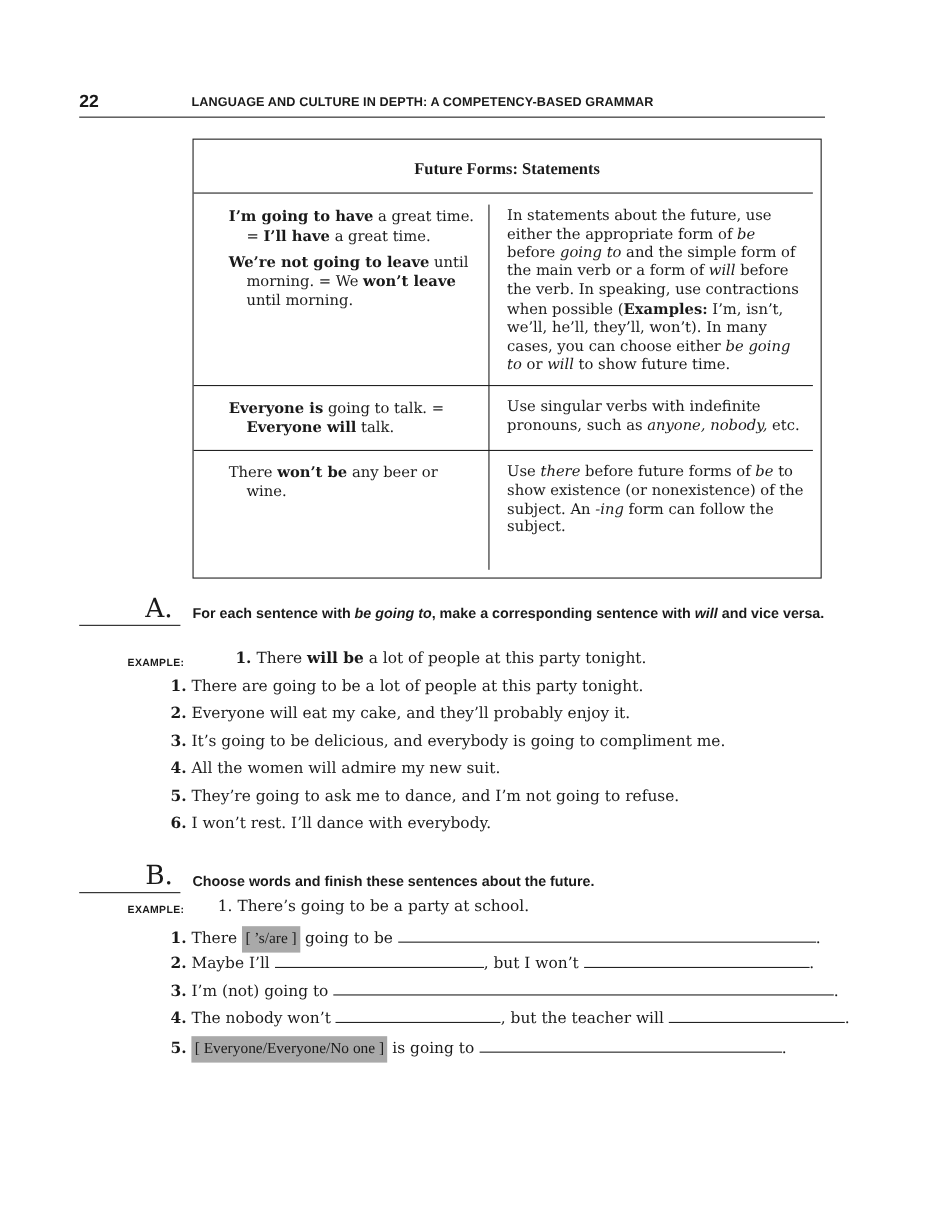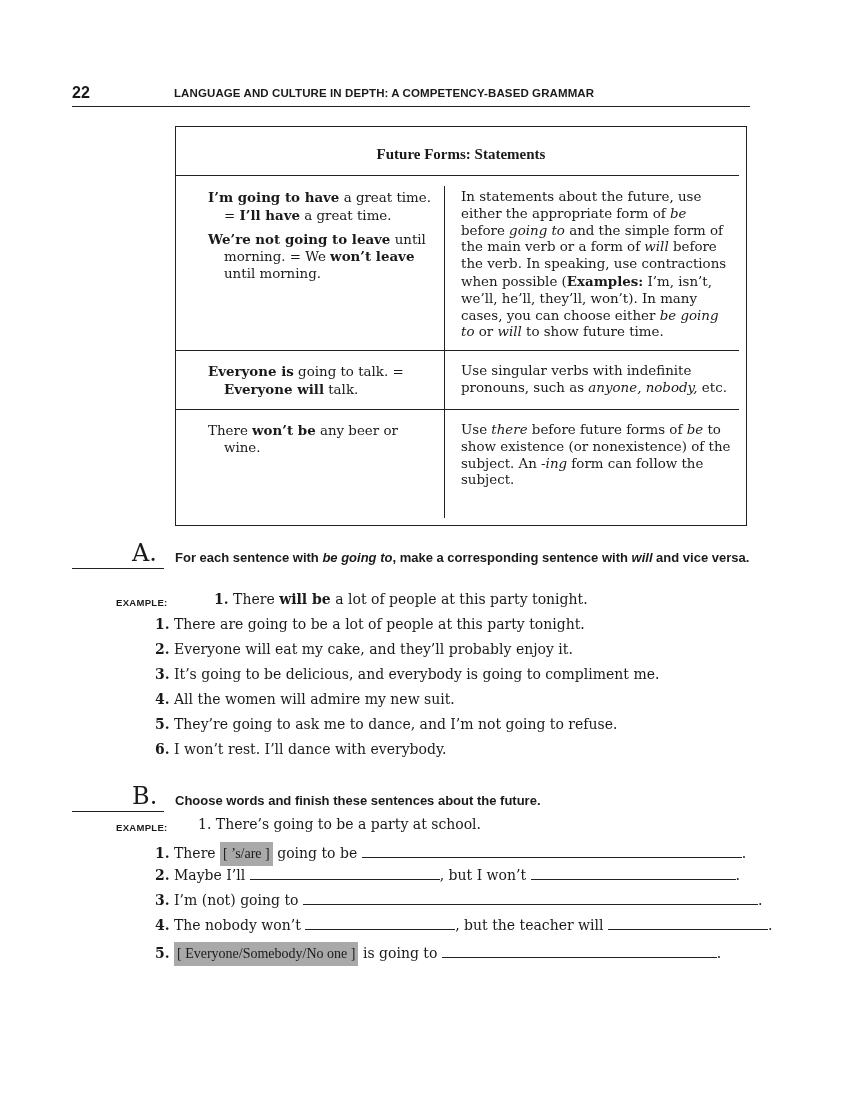--- a/index.html
+++ b/index.html
@@ -105,16 +105,16 @@
 <div class="line" style="top:892px">
   <span class="n">3.</span><span>I’m (not) going to</span>
   <span class="blank" style="width:455px"></span><span>.</span>
 </div>
 <div class="line" style="top:917px">
   <span class="n">4.</span><span>The nobody won’t</span>
   <span class="blank" style="width:150px"></span><span>, but the teacher will</span>
   <span class="blank" style="width:160px"></span><span>.</span>
 </div>
 <div class="line" style="top:942px">
-  <span class="n">5.</span><span class="choice">[ Everyone/Somebody/No one ]</span>
+  <span class="n">5.</span><span class="choice">[ Everyone/Everyone/No one ]</span>
   <span>is going to</span>
   <span class="blank" style="width:275px"></span><span>.</span>
 </div>
 
 </body></html>

